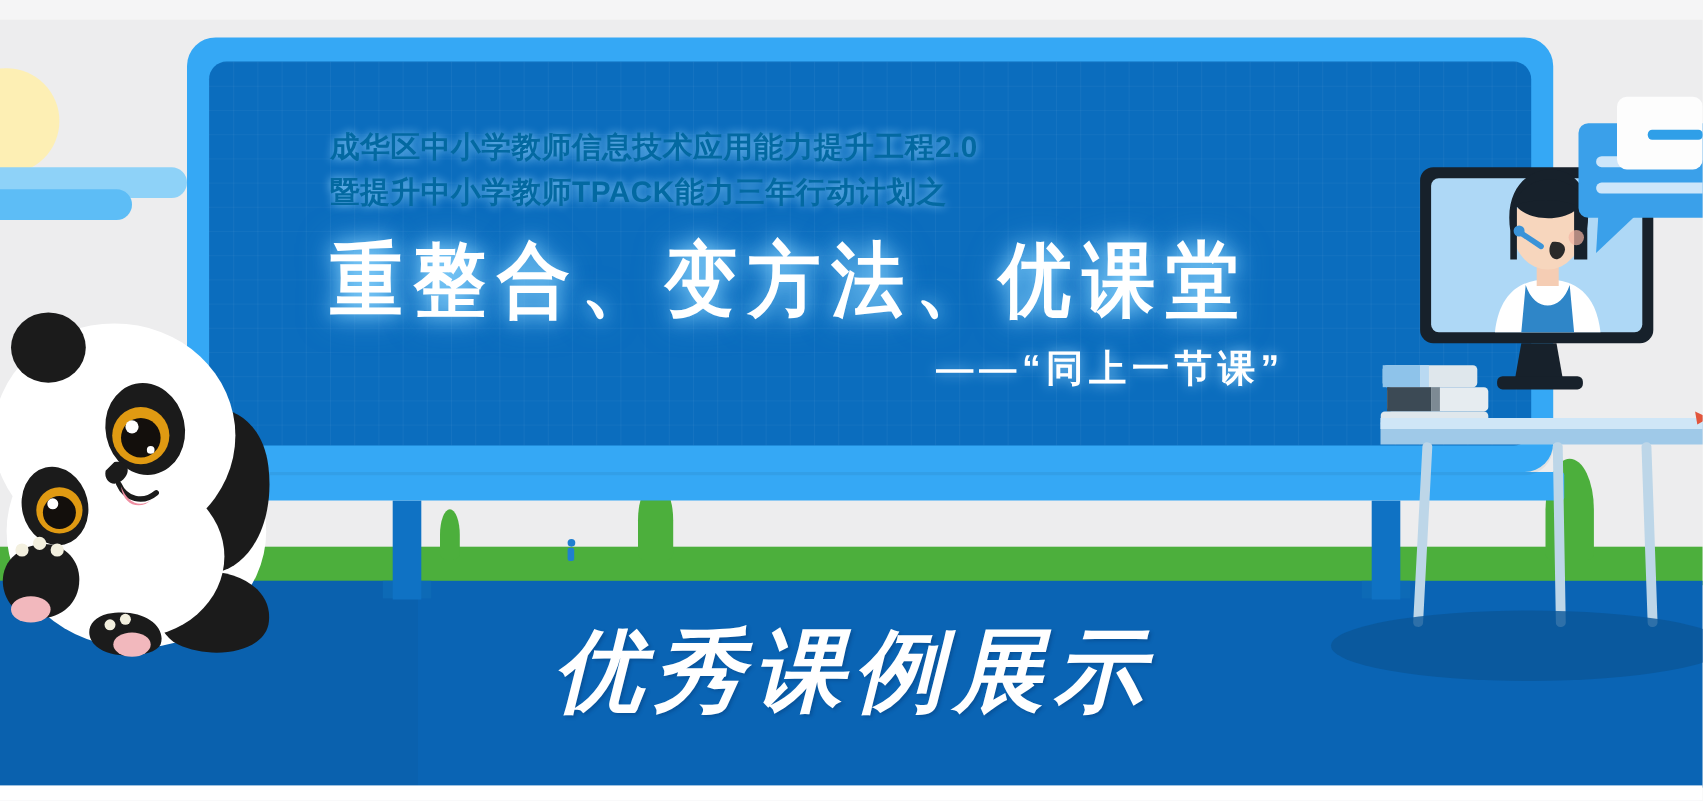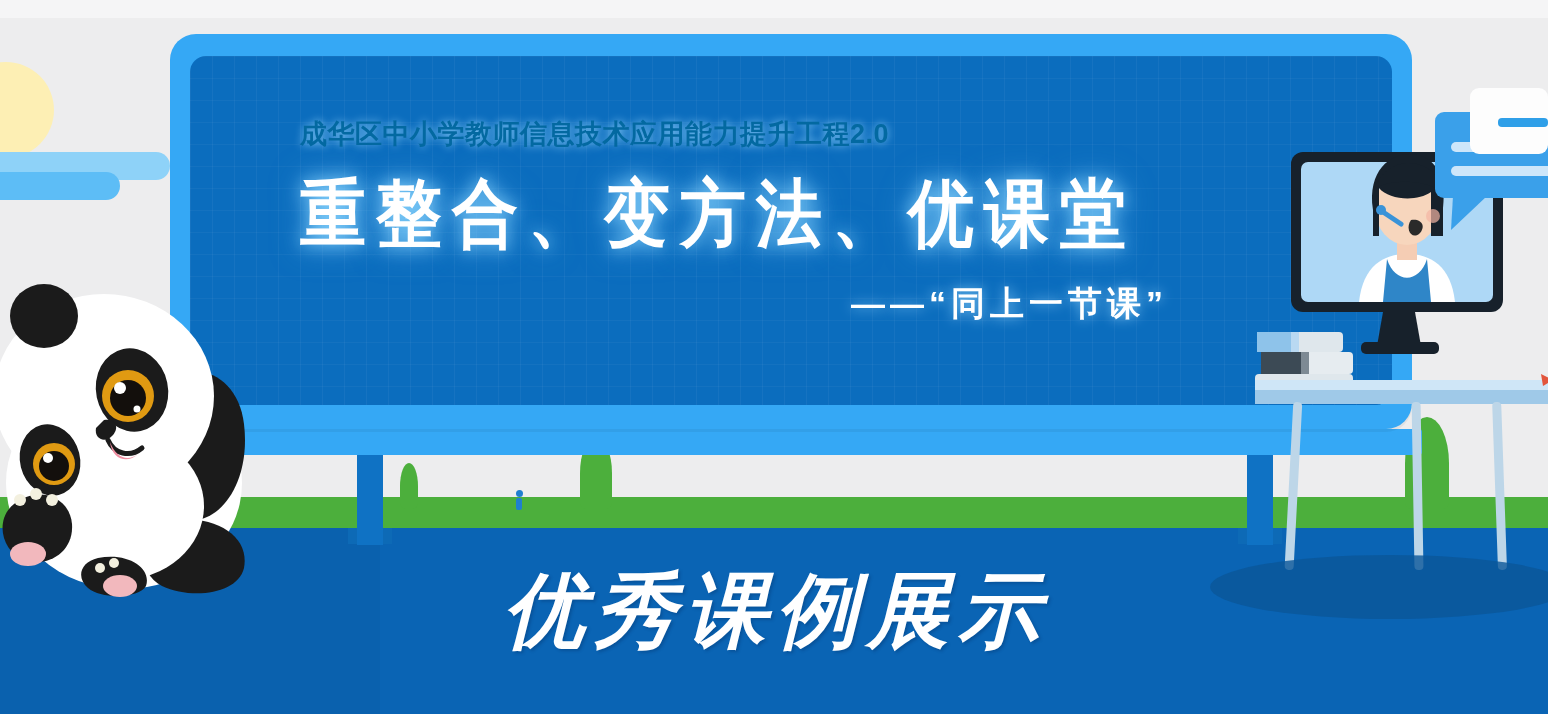--- a/index.html
+++ b/index.html
@@ -75,21 +75,21 @@
   .headline{
     margin-top:16px;
     font-size:66px;line-height:76px;font-weight:700;
     letter-spacing:10px;
     color:#ffffff;
     text-shadow:0 0 16px rgba(140,215,255,.95),0 0 30px rgba(120,200,255,.6);
     transform:scaleY(1.12);transform-origin:left top;
     white-space:nowrap;
   }
   .tagline{
-    margin-top:34px;text-align:right;padding-right:160px;
+    margin-top:24px;text-align:right;padding-right:160px;
     font-size:34px;font-weight:700;letter-spacing:5px;
     color:#ffffff;text-shadow:0 0 13px rgba(150,215,255,.9);
     white-space:nowrap;
   }
 
   
   .panda{position:absolute;left:-8px;top:268px;width:292px;height:330px;}
   .panda svg{display:block;width:100%;height:100%;}
 
   
@@ -144,20 +144,21 @@
   <div class="billboard-base"></div>
 
   <div class="billboard">
     <div class="billboard-inner">
       <div class="billboard-grid"></div>
     </div>
   </div>
 
   <div class="bb-text" style="left:190px;top:56px;width:1202px;">
     <div class="line-sub">成华区中小学教师信息技术应用能力提升工程2.0</div>
+    <div class="line-sub">暨提升中小学教师TPACK能力三年行动计划之</div>
     <div class="headline">重整合、变方法、优课堂</div>
     <div class="tagline">——“同上一节课”</div>
   </div>
 
   <div class="panda">
     <svg viewBox="0 0 292 330" xmlns="http://www.w3.org/2000/svg">
 
       <ellipse cx="132" cy="215" rx="118" ry="106" fill="#ffffff"></ellipse>
 
       <path d="M168 118 C205 88 246 108 252 156 C258 206 236 246 206 252

